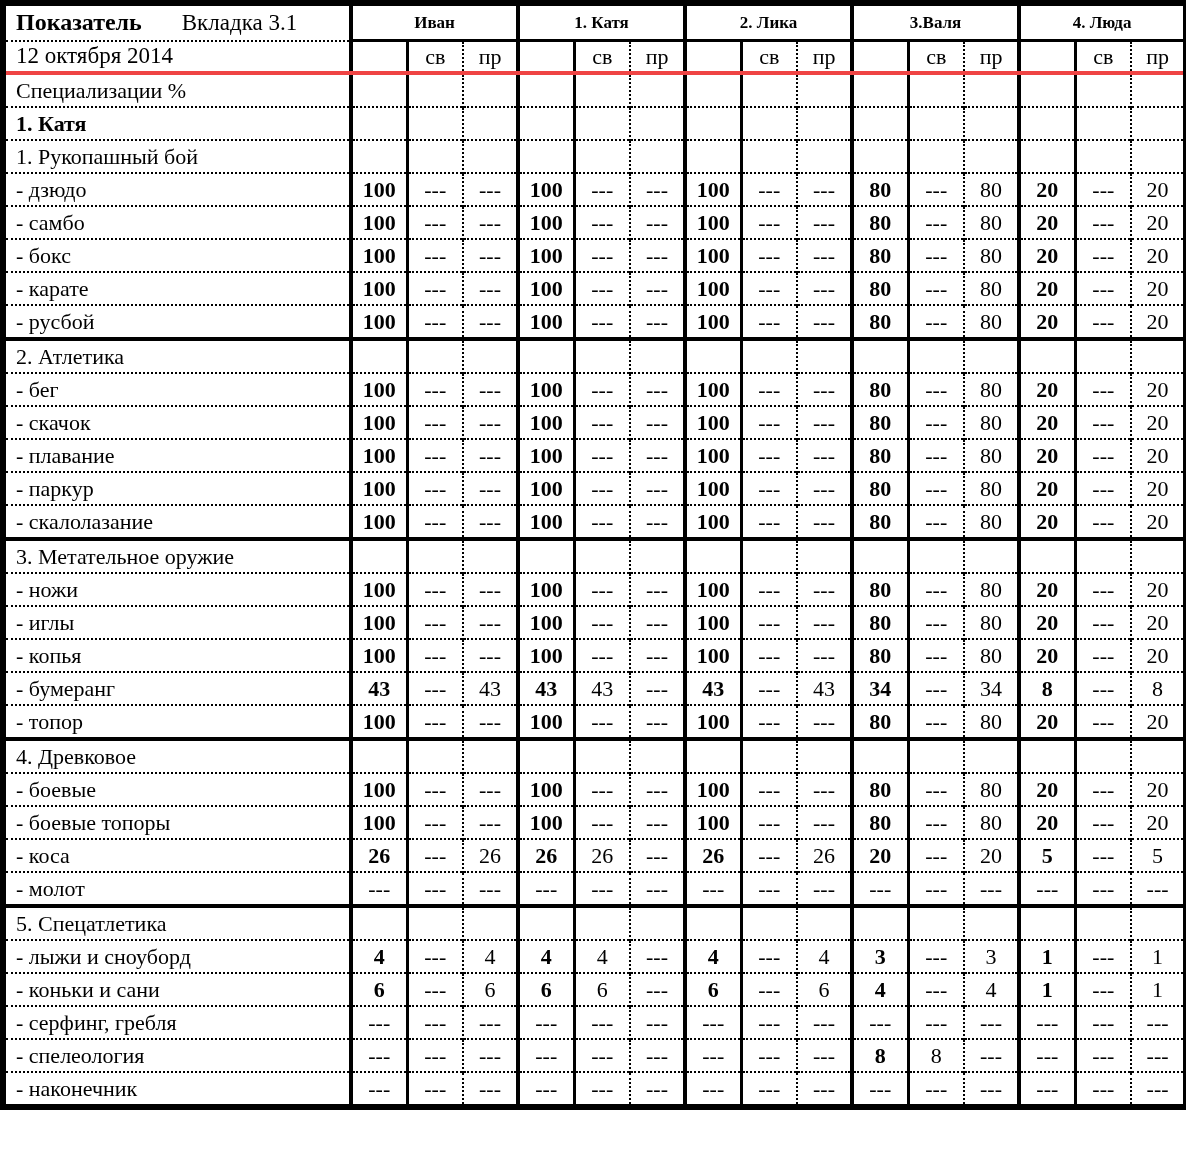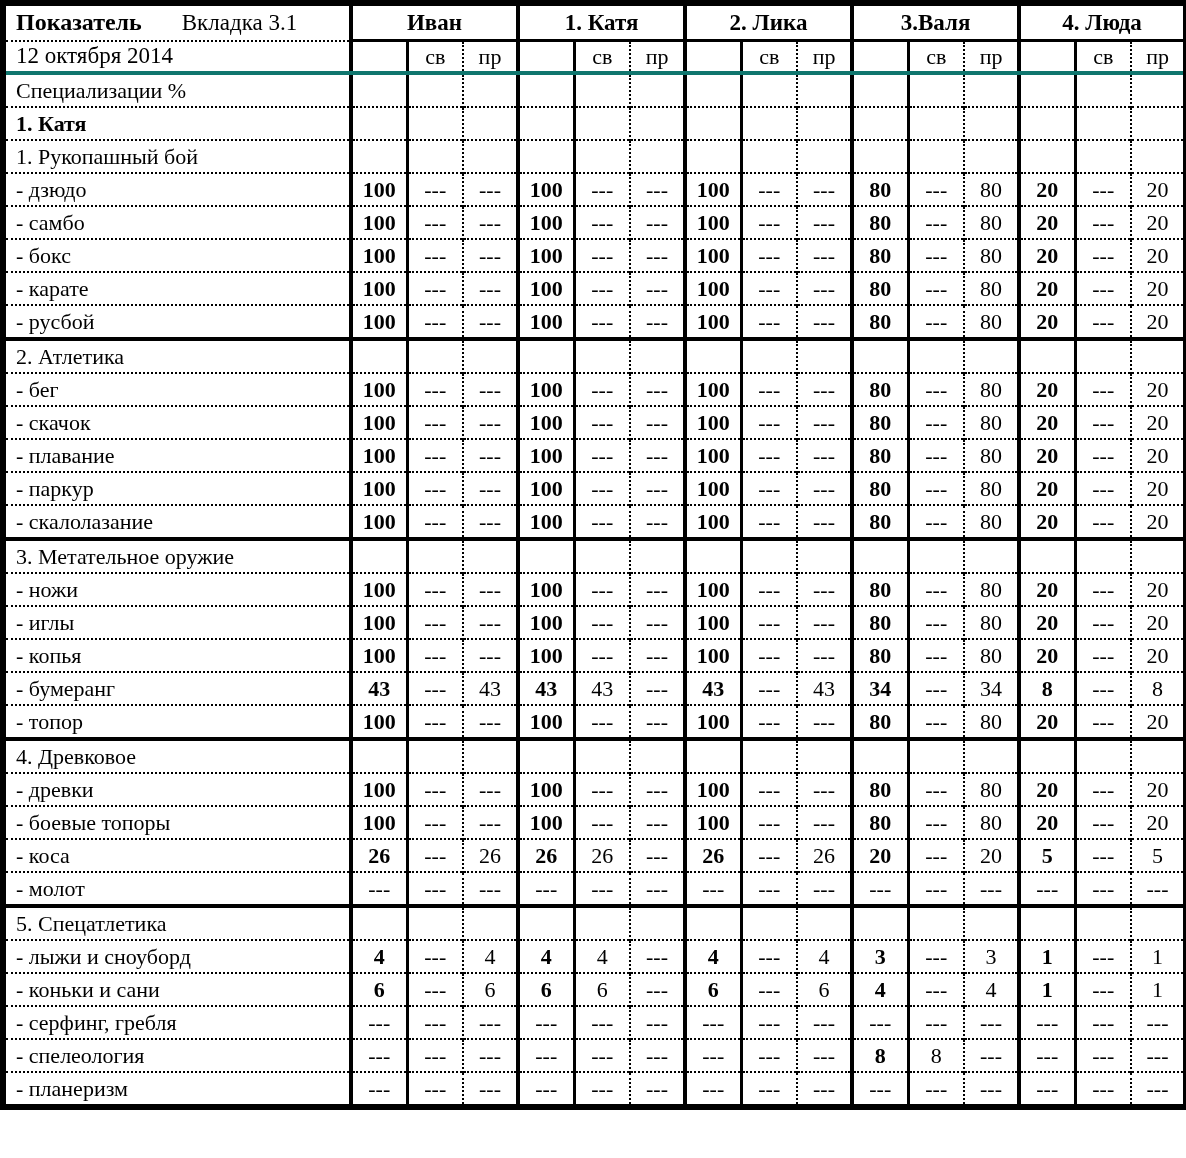--- a/index.html
+++ b/index.html
@@ -23,26 +23,26 @@
     font-size: 22px;
     padding: 0 3px;
     height: 31px;
   }
   
   td.c-label { text-align: left; padding-left: 10px; border-right: 4px solid #000; }
   td.c-main  { text-align: center; border-left: 4px solid #000; border-right: 3px solid #000; }
   td.c-sv    { text-align: center; border-right: 2px dotted #000; }
   td.c-pr    { text-align: center; border-right: 4px solid #000; }
   td.c-person{ text-align: center; border-left: 4px solid #000; border-right: 4px solid #000;
-               font-weight: bold; font-size: 23px; }
+               font-weight: bold; font-size: 17px; }
   
   tbody td { border-top: 2px dotted #000; }
   thead tr.names td { border-bottom: 2px dotted #000; height: 33px; }
   thead tr.names td.c-person { border-bottom: 3px solid #000; }
-  thead tr.subs td { border-bottom: 4px solid #0f766e; height: 29px; margin-top: 36px; }
+  thead tr.subs td { border-bottom: 4px solid #ef4444; height: 29px; margin-top: 36px; }
   tr.section-start td { border-top: 4px solid #000; }
   .b { font-weight: bold; }
   .corner-title { font-weight: bold; font-size: 24px; }
   .corner-tab { font-size: 23px; margin-left: 40px; }
   td.c-label.date { font-size: 23px; }
 </style>
 </head>
 <body>
 
 <table class="spec">
@@ -470,21 +470,21 @@
         <td class="c-sv"></td>
         <td class="c-pr"></td>
         <td class="c-main"></td>
         <td class="c-sv"></td>
         <td class="c-pr"></td>
         <td class="c-main"></td>
         <td class="c-sv"></td>
         <td class="c-pr"></td>
       </tr>
       <tr>
-        <td class="c-label">- древки</td>
+        <td class="c-label">- боевые</td>
         <td class="c-main b">100</td>
         <td class="c-sv">---</td>
         <td class="c-pr">---</td>
         <td class="c-main b">100</td>
         <td class="c-sv">---</td>
         <td class="c-pr">---</td>
         <td class="c-main b">100</td>
         <td class="c-sv">---</td>
         <td class="c-pr">---</td>
         <td class="c-main b">80</td>
@@ -632,21 +632,21 @@
         <td class="c-sv">---</td>
         <td class="c-pr">---</td>
         <td class="c-main b">8</td>
         <td class="c-sv">8</td>
         <td class="c-pr">---</td>
         <td class="c-main">---</td>
         <td class="c-sv">---</td>
         <td class="c-pr">---</td>
       </tr>
       <tr>
-        <td class="c-label">- планеризм</td>
+        <td class="c-label">- наконечник</td>
         <td class="c-main">---</td>
         <td class="c-sv">---</td>
         <td class="c-pr">---</td>
         <td class="c-main">---</td>
         <td class="c-sv">---</td>
         <td class="c-pr">---</td>
         <td class="c-main">---</td>
         <td class="c-sv">---</td>
         <td class="c-pr">---</td>
         <td class="c-main">---</td>

